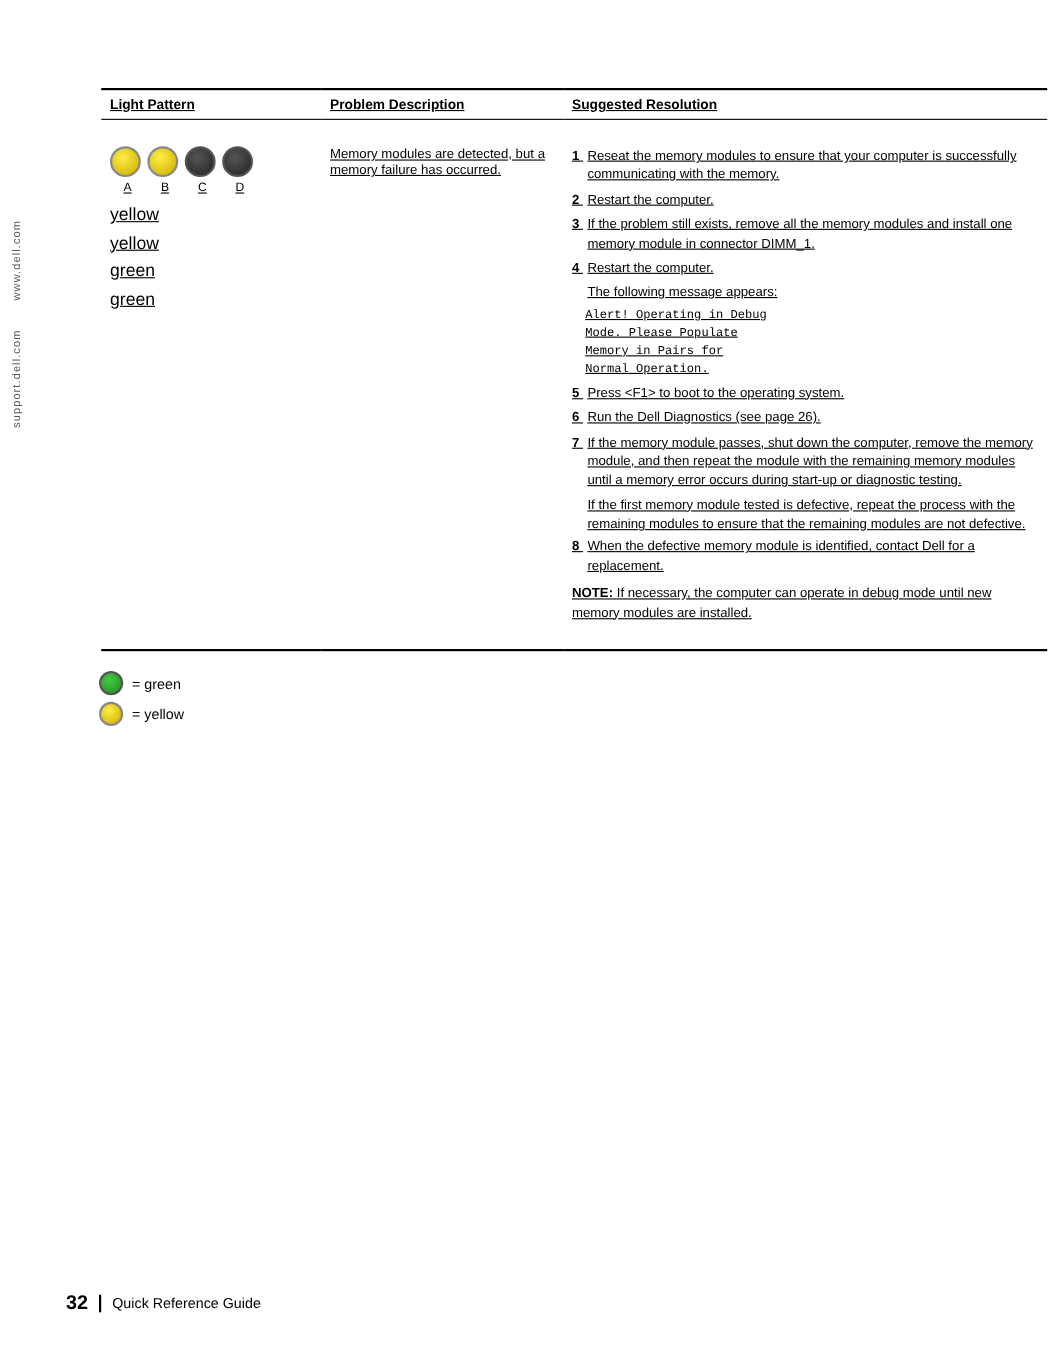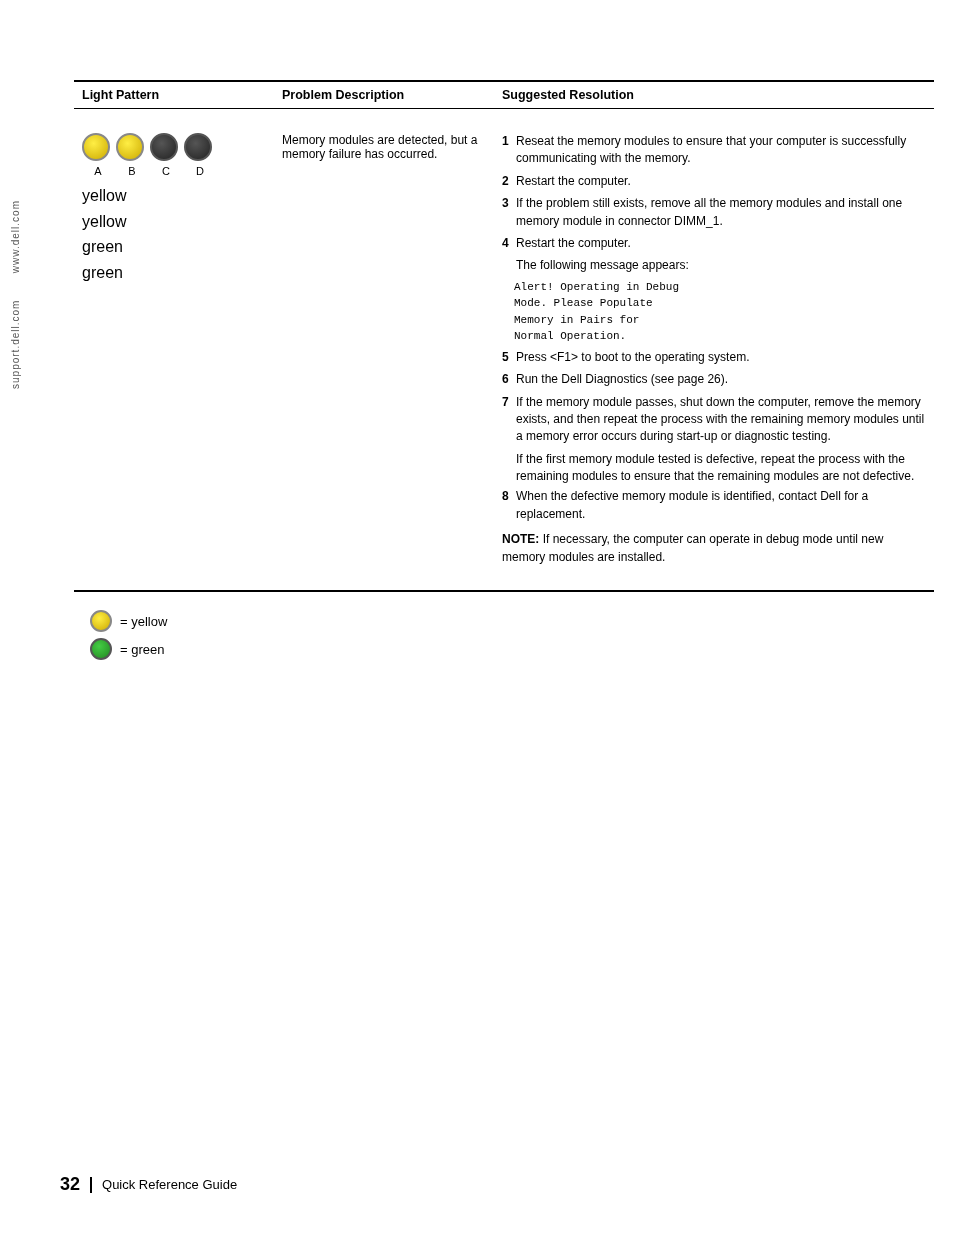--- a/index.html
+++ b/index.html
@@ -28,24 +28,25 @@
       top: 200px;
       writing-mode: vertical-rl;
       transform: rotate(180deg);
       font-size: 10px;
       color: #555;
       letter-spacing: 1px;
     }
 
     
     .main-table {
-      margin-left: 14px;
+      margin-left: 32px;
       margin-top: 20px;
       width: 860px;
       border-collapse: collapse;
+      text-decoration: underline;
     }
 
     .main-table thead tr th {
       border-top: 2px solid #000;
       border-bottom: 1px solid #000;
       padding: 6px 8px;
       text-align: left;
       font-weight: bold;
       font-size: 12.5px;
     }
@@ -298,21 +299,21 @@
             <span>Press &lt;F1&gt; to boot to the operating system.</span>
           </div>
 
           <div class="step-line">
             <span class="num">6&nbsp;</span>
             <span>Run the Dell Diagnostics (see page 26).</span>
           </div>
 
           <div class="step-line">
             <span class="num">7&nbsp;</span>
-            <span>If the memory module passes, shut down the computer, remove the memory exists, and then repeat the process with the remaining memory modules until a memory error occurs during start-up or diagnostic testing.</span>
+            <span>If the memory module passes, shut down the computer, remove the memory module, and then repeat the module with the remaining memory modules until a memory error occurs during start-up or diagnostic testing.</span>
           </div>
 
           <div class="step-continuation indented">
             If the first memory module tested is defective, repeat the process with the remaining modules to ensure that the remaining modules are not defective.
           </div>
 
           <div class="step-line">
             <span class="num">8&nbsp;</span>
             <span>When the defective memory module is identified, contact Dell for a replacement.</span>
           </div>
@@ -322,26 +323,26 @@
             <span> If necessary, the computer can operate in debug mode until new memory modules are installed.</span>
           </div>
 
         </td>
       </tr>
     </tbody>
   </table>
 
   <div class="legend-section">
     <div class="legend-item">
+      <div class="legend-circle legend-green"></div>
+      <span>= green</span>
+    </div>
+    <div class="legend-item">
       <div class="legend-circle legend-yellow"></div>
       <span>= yellow</span>
-    </div>
-    <div class="legend-item">
-      <div class="legend-circle legend-green"></div>
-      <span>= green</span>
     </div>
   </div>
 
   <div class="footer">
     <span style="font-weight:bold; font-size:18px;">32</span>
     <span class="footer-line"></span>
     <span>Quick Reference Guide</span>
   </div>
 
 </div>

